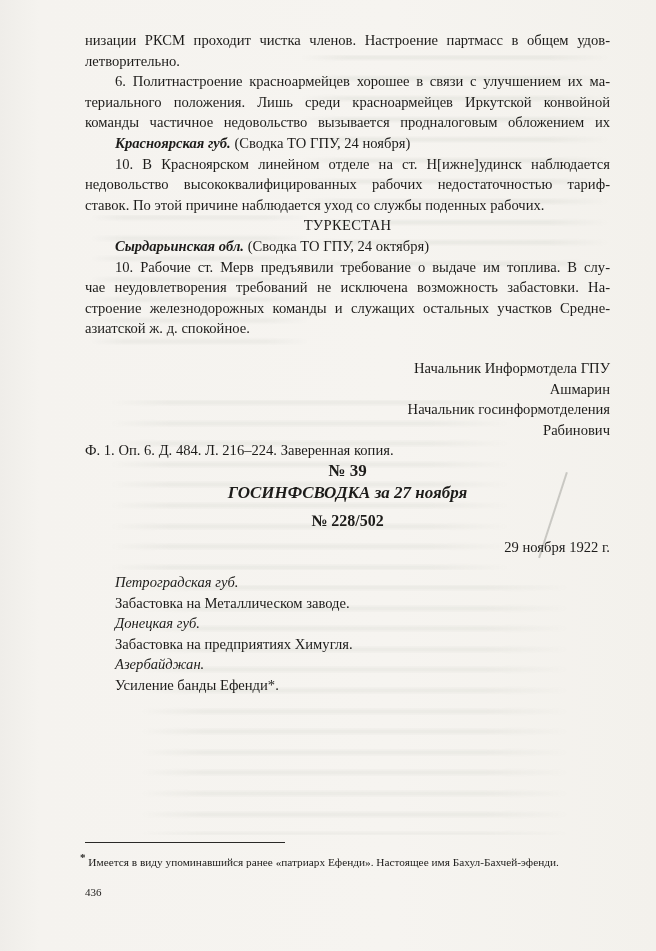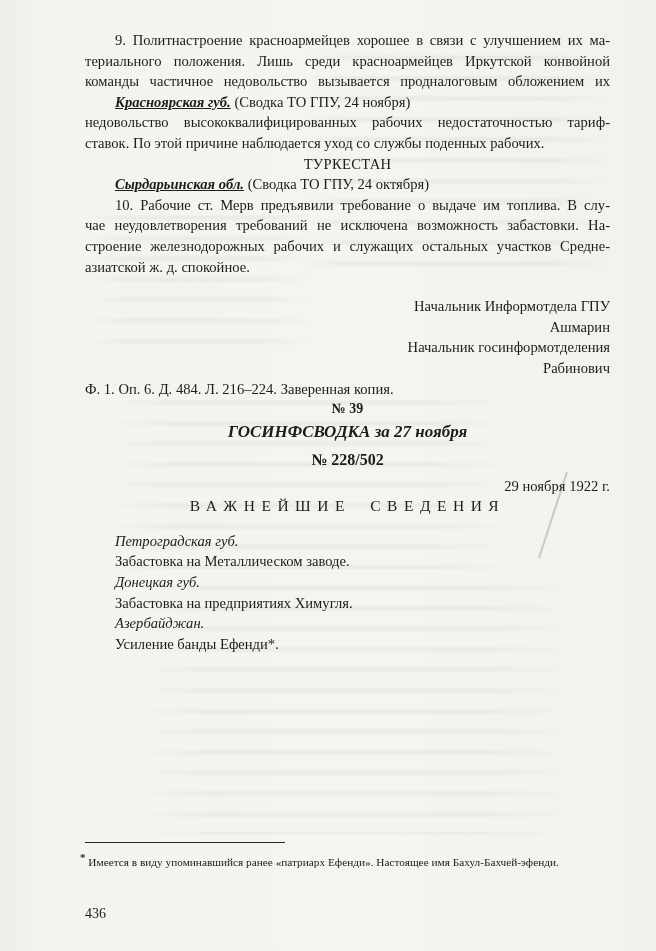--- a/index.html
+++ b/index.html
@@ -18,43 +18,43 @@
   .textblock{
     position:absolute;left:85px;top:30px;width:525px;
     font-size:14.6px;line-height:20.6px;
   }
   .line{display:block;}
   .jl{text-align:justify;text-align-last:justify;}
   .ll{text-align:left;}
   .indent{padding-left:30px;box-sizing:border-box;}
   .center{text-align:left;text-align-last:center;}
   .right{text-align:right;text-align-last:right;}
-  .bi{font-weight:bold;font-style:italic;text-decoration:underline;}
+  .bi{font-weight:bold;font-style:italic;}
   .it{font-style:italic;}
   .b{font-weight:bold;}
   .section-caps{margin-top:13px;margin-bottom:13px;letter-spacing:.3px;}
   .sig-block{margin-top:19px;}
   .archive{margin-top:26px;}
-  .doc2-num{margin-top:51px;font-size:14px;}
+  .doc2-num{margin-top:51px;font-size:17px;}
   .doc2-title{font-size:17px;line-height:24px;font-style:italic;}
   .doc2-sub{font-size:16px;line-height:24px;}
   .doc2-date{margin-top:14px;}
   .vazh{margin-top:34px;font-size:15.5px;letter-spacing:6.5px;word-spacing:9px;}
   .list{margin-top:14px;}
   .fnrule{
     position:absolute;left:85px;top:842px;width:200px;height:0;
     border-top:1.4px solid #2a2927;
   }
   .footnote{
     position:absolute;left:80px;top:850px;width:510px;
     font-size:11.3px;line-height:15px;
   }
   .footnote sup{font-weight:bold;font-size:11px;}
   .pagenum{
-    position:absolute;left:85px;top:886px;font-size:14px;margin-top:20px;
+    position:absolute;left:85px;top:886px;font-size:11px;
   }
   
   .bleed{
     position:absolute;pointer-events:none;
     background:repeating-linear-gradient(to bottom,
       rgba(128,138,122,.16) 0 5px, rgba(128,138,122,0) 5px 20.6px);
     filter:blur(1.1px);
     -webkit-mask-image:linear-gradient(90deg,transparent,black 15%,black 80%,transparent);
             mask-image:linear-gradient(90deg,transparent,black 15%,black 80%,transparent);
   }
@@ -70,49 +70,54 @@
 <div class="page">
 
   <div class="bleed" style="left:300px;top:55px;width:310px;height:220px;opacity:.55"></div>
   <div class="bleed" style="left:90px;top:215px;width:220px;height:130px;opacity:.45"></div>
   <div class="bleed" style="left:110px;top:400px;width:400px;height:170px;opacity:.5"></div>
   <div class="bleed" style="left:140px;top:585px;width:430px;height:250px;opacity:.5"></div>
   <div class="scratch"></div>
 
   <div class="textblock">
 
+    <p style="margin:0">
+      <span class="line jl">низации РКСМ проходит чистка членов. Настроение партмасс в общем удов-</span>
+      <span class="line ll">летворительно.</span>
+    </p>
 
 
     <p style="margin:0">
-      <span class="line jl indent">9. Политнастроение красноармейцев хорошее в связи с улучшением их ма-</span>
+      <span class="line jl indent">6. Политнастроение красноармейцев хорошее в связи с улучшением их ма-</span>
       <span class="line jl">териального положения. Лишь среди красноармейцев Иркутской конвойной</span>
       <span class="line jl">команды частичное недовольство вызывается продналоговым обложением их</span>
     </p>
 
     <p style="margin:0" class="indent">
       <span class="bi">Красноярская губ.</span><span> (Сводка ТО ГПУ, 24 ноября)</span>
     </p>
 
     <p style="margin:0">
+      <span class="line jl indent">10. В Красноярском линейном отделе на ст. Н[ижне]удинск наблюдается</span>
       <span class="line jl">недовольство высококвалифицированных рабочих недостаточностью тариф-</span>
       <span class="line ll">ставок. По этой причине наблюдается уход со службы поденных рабочих.</span>
     </p>
 
     <p style="margin:0" class="center section-caps">
       <span>ТУРКЕСТАН</span>
     </p>
 
     <p style="margin:0" class="indent">
       <span class="bi">Сырдарьинская обл.</span><span> (Сводка ТО ГПУ, 24 октября)</span>
     </p>
 
     <p style="margin:0">
       <span class="line jl indent">10. Рабочие ст. Мерв предъявили требование о выдаче им топлива. В слу-</span>
       <span class="line jl">чае неудовлетворения требований не исключена возможность забастовки. На-</span>
-      <span class="line jl">строение железнодорожных рабочих и служащих остальных участков Средне-</span>
+      <span class="line jl">строение железнодорожных команды и служащих остальных участков Средне-</span>
       <span class="line ll">азиатской ж. д. спокойное.</span>
     </p>
 
     <div class="sig-block right">
       <span class="line right">Начальник Информотдела ГПУ</span>
       <span class="line right">Ашмарин</span>
       <span class="line right">Начальник госинформотделения</span>
       <span class="line right">Рабинович</span>
     </div>
 
@@ -127,23 +132,20 @@
       <span>ГОСИНФСВОДКА за 27 ноября</span>
     </p>
     <p style="margin:4px" class="center b doc2-sub">
       <span>№ 228/502</span>
     </p>
 
     <p style="margin:0" class="right doc2-date">
       <span>29 ноября 1922 г.</span>
     </p>
 
-    <p style="margin:0" class="center vazh">
-      <span>ВАЖНЕЙШИЕ СВЕДЕНИЯ</span>
-    </p>
 
     <div class="list indent">
       <span class="line it">Петроградская губ.</span>
       <span class="line">Забастовка на Металлическом заводе.</span>
       <span class="line it">Донецкая губ.</span>
       <span class="line">Забастовка на предприятиях Химугля.</span>
       <span class="line it">Азербайджан.</span>
       <span class="line">Усиление банды Ефенди*.</span>
     </div>
 

